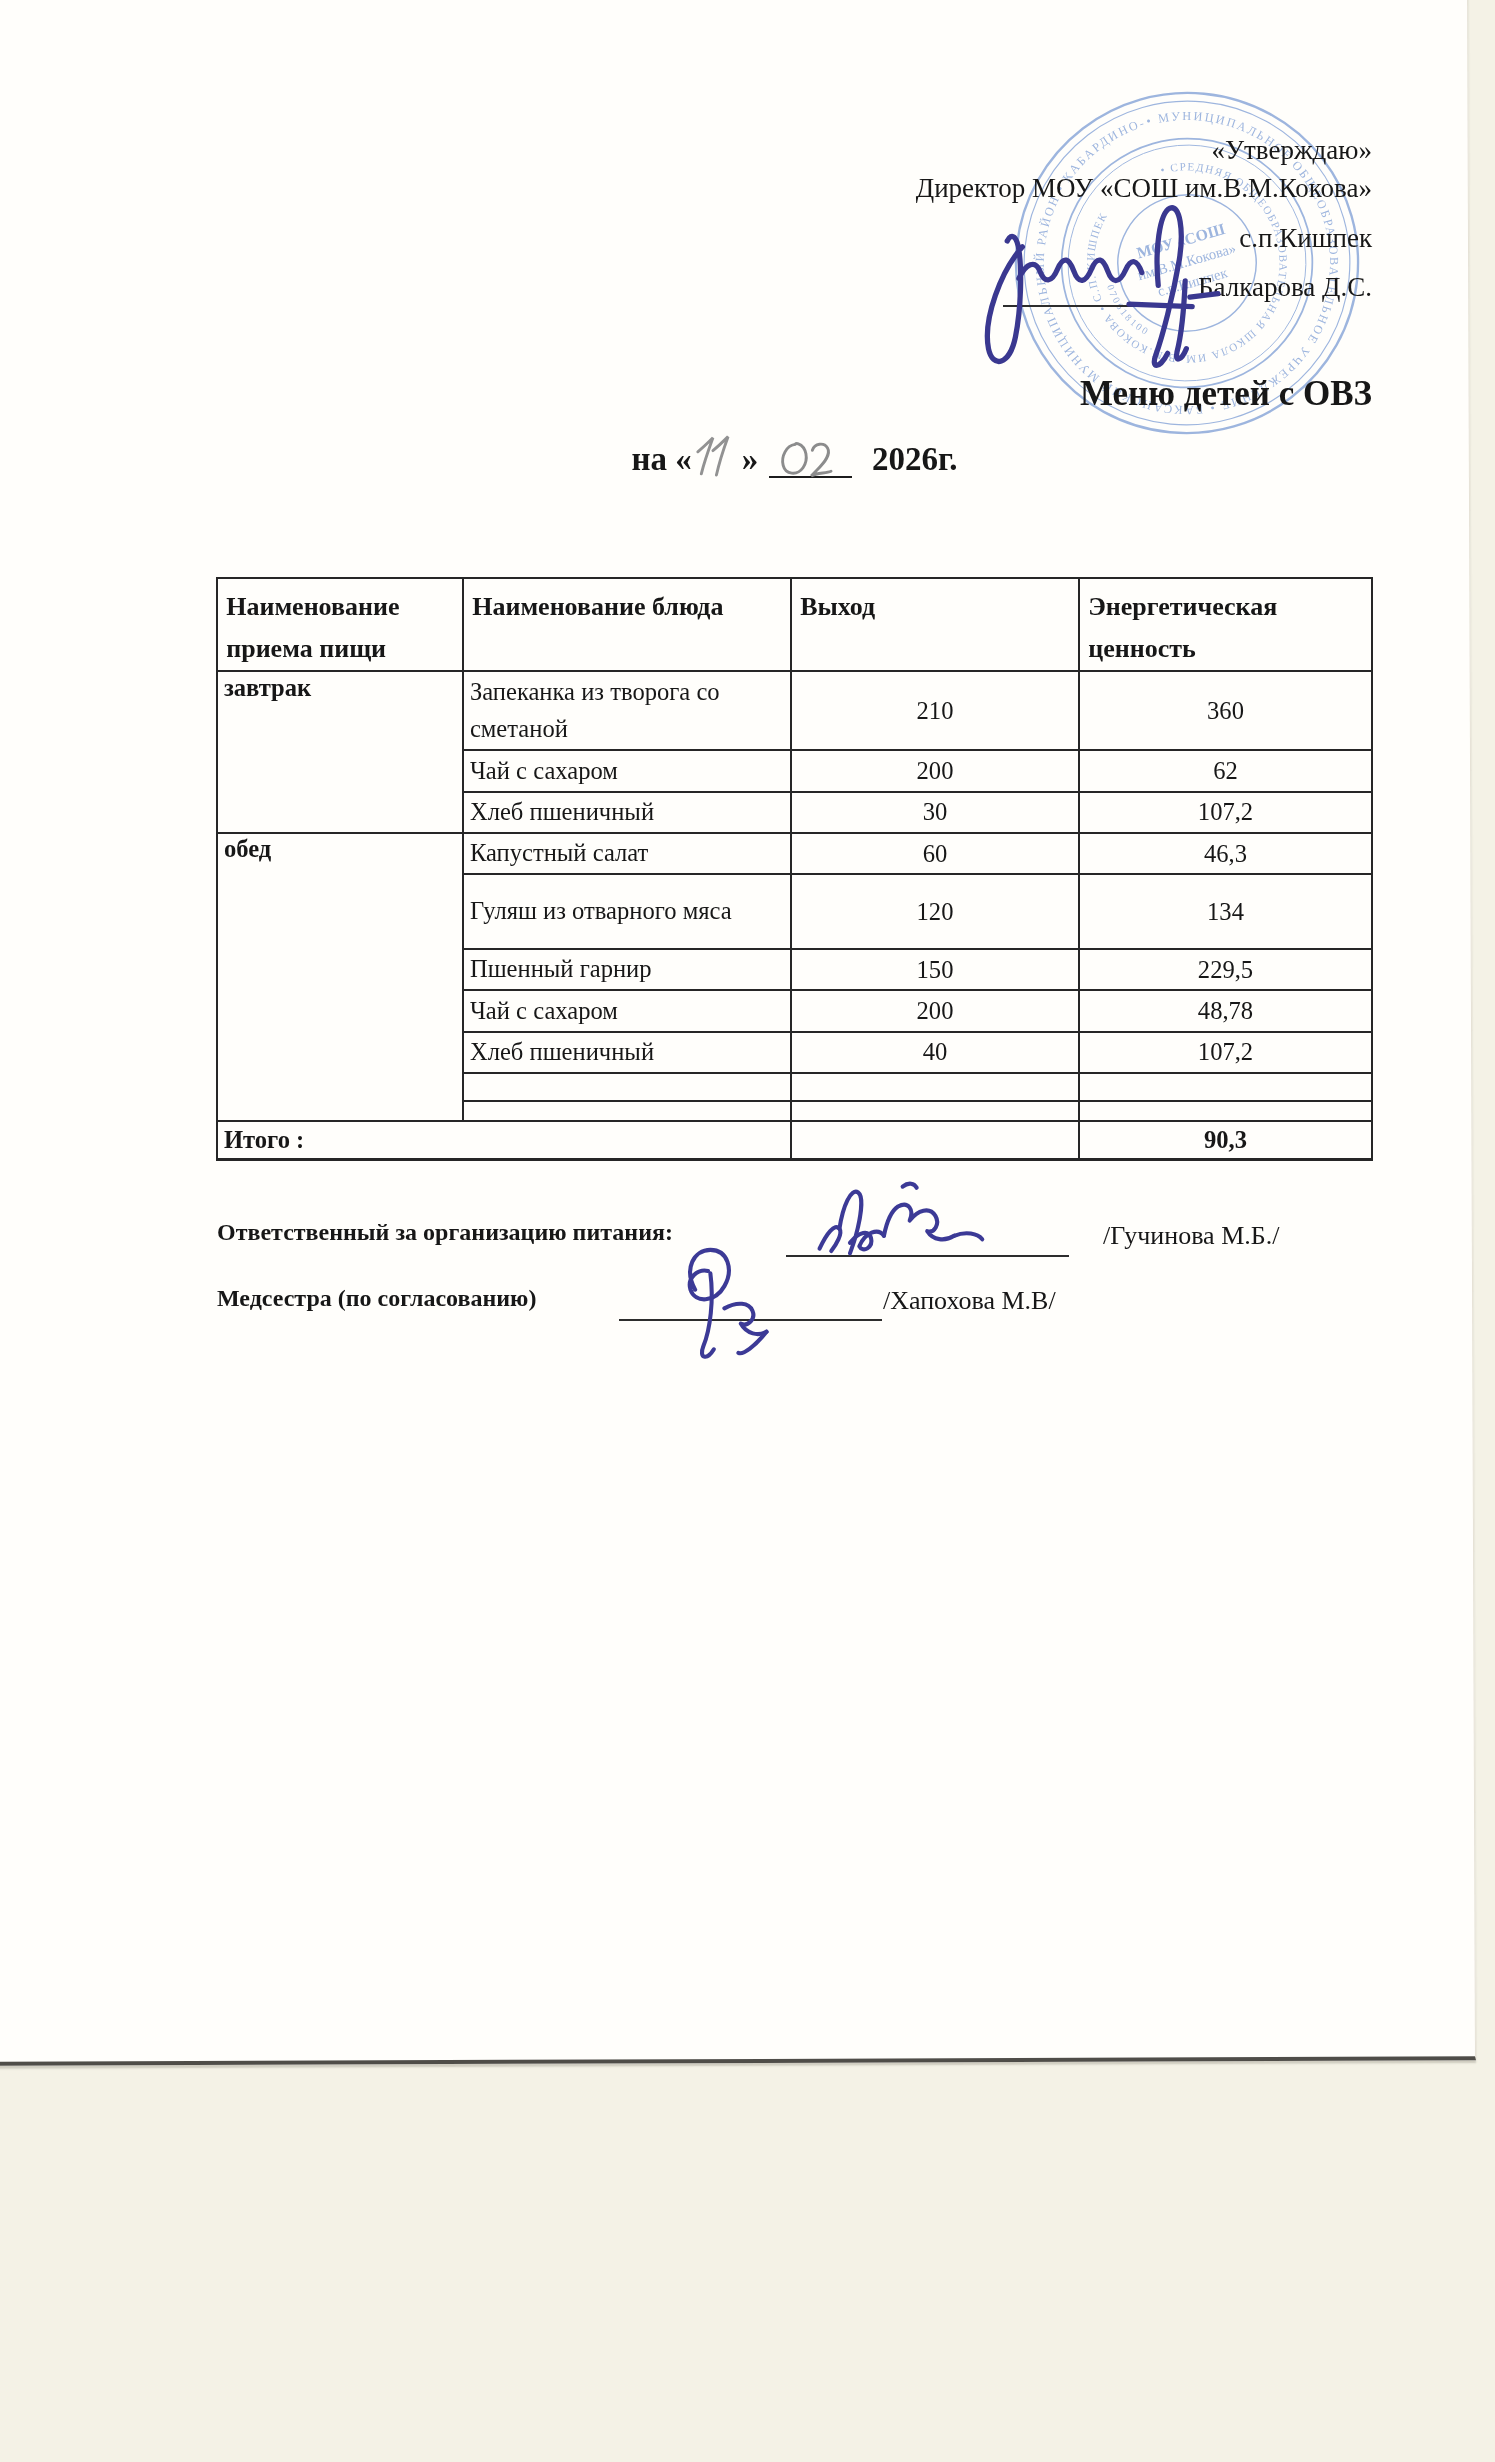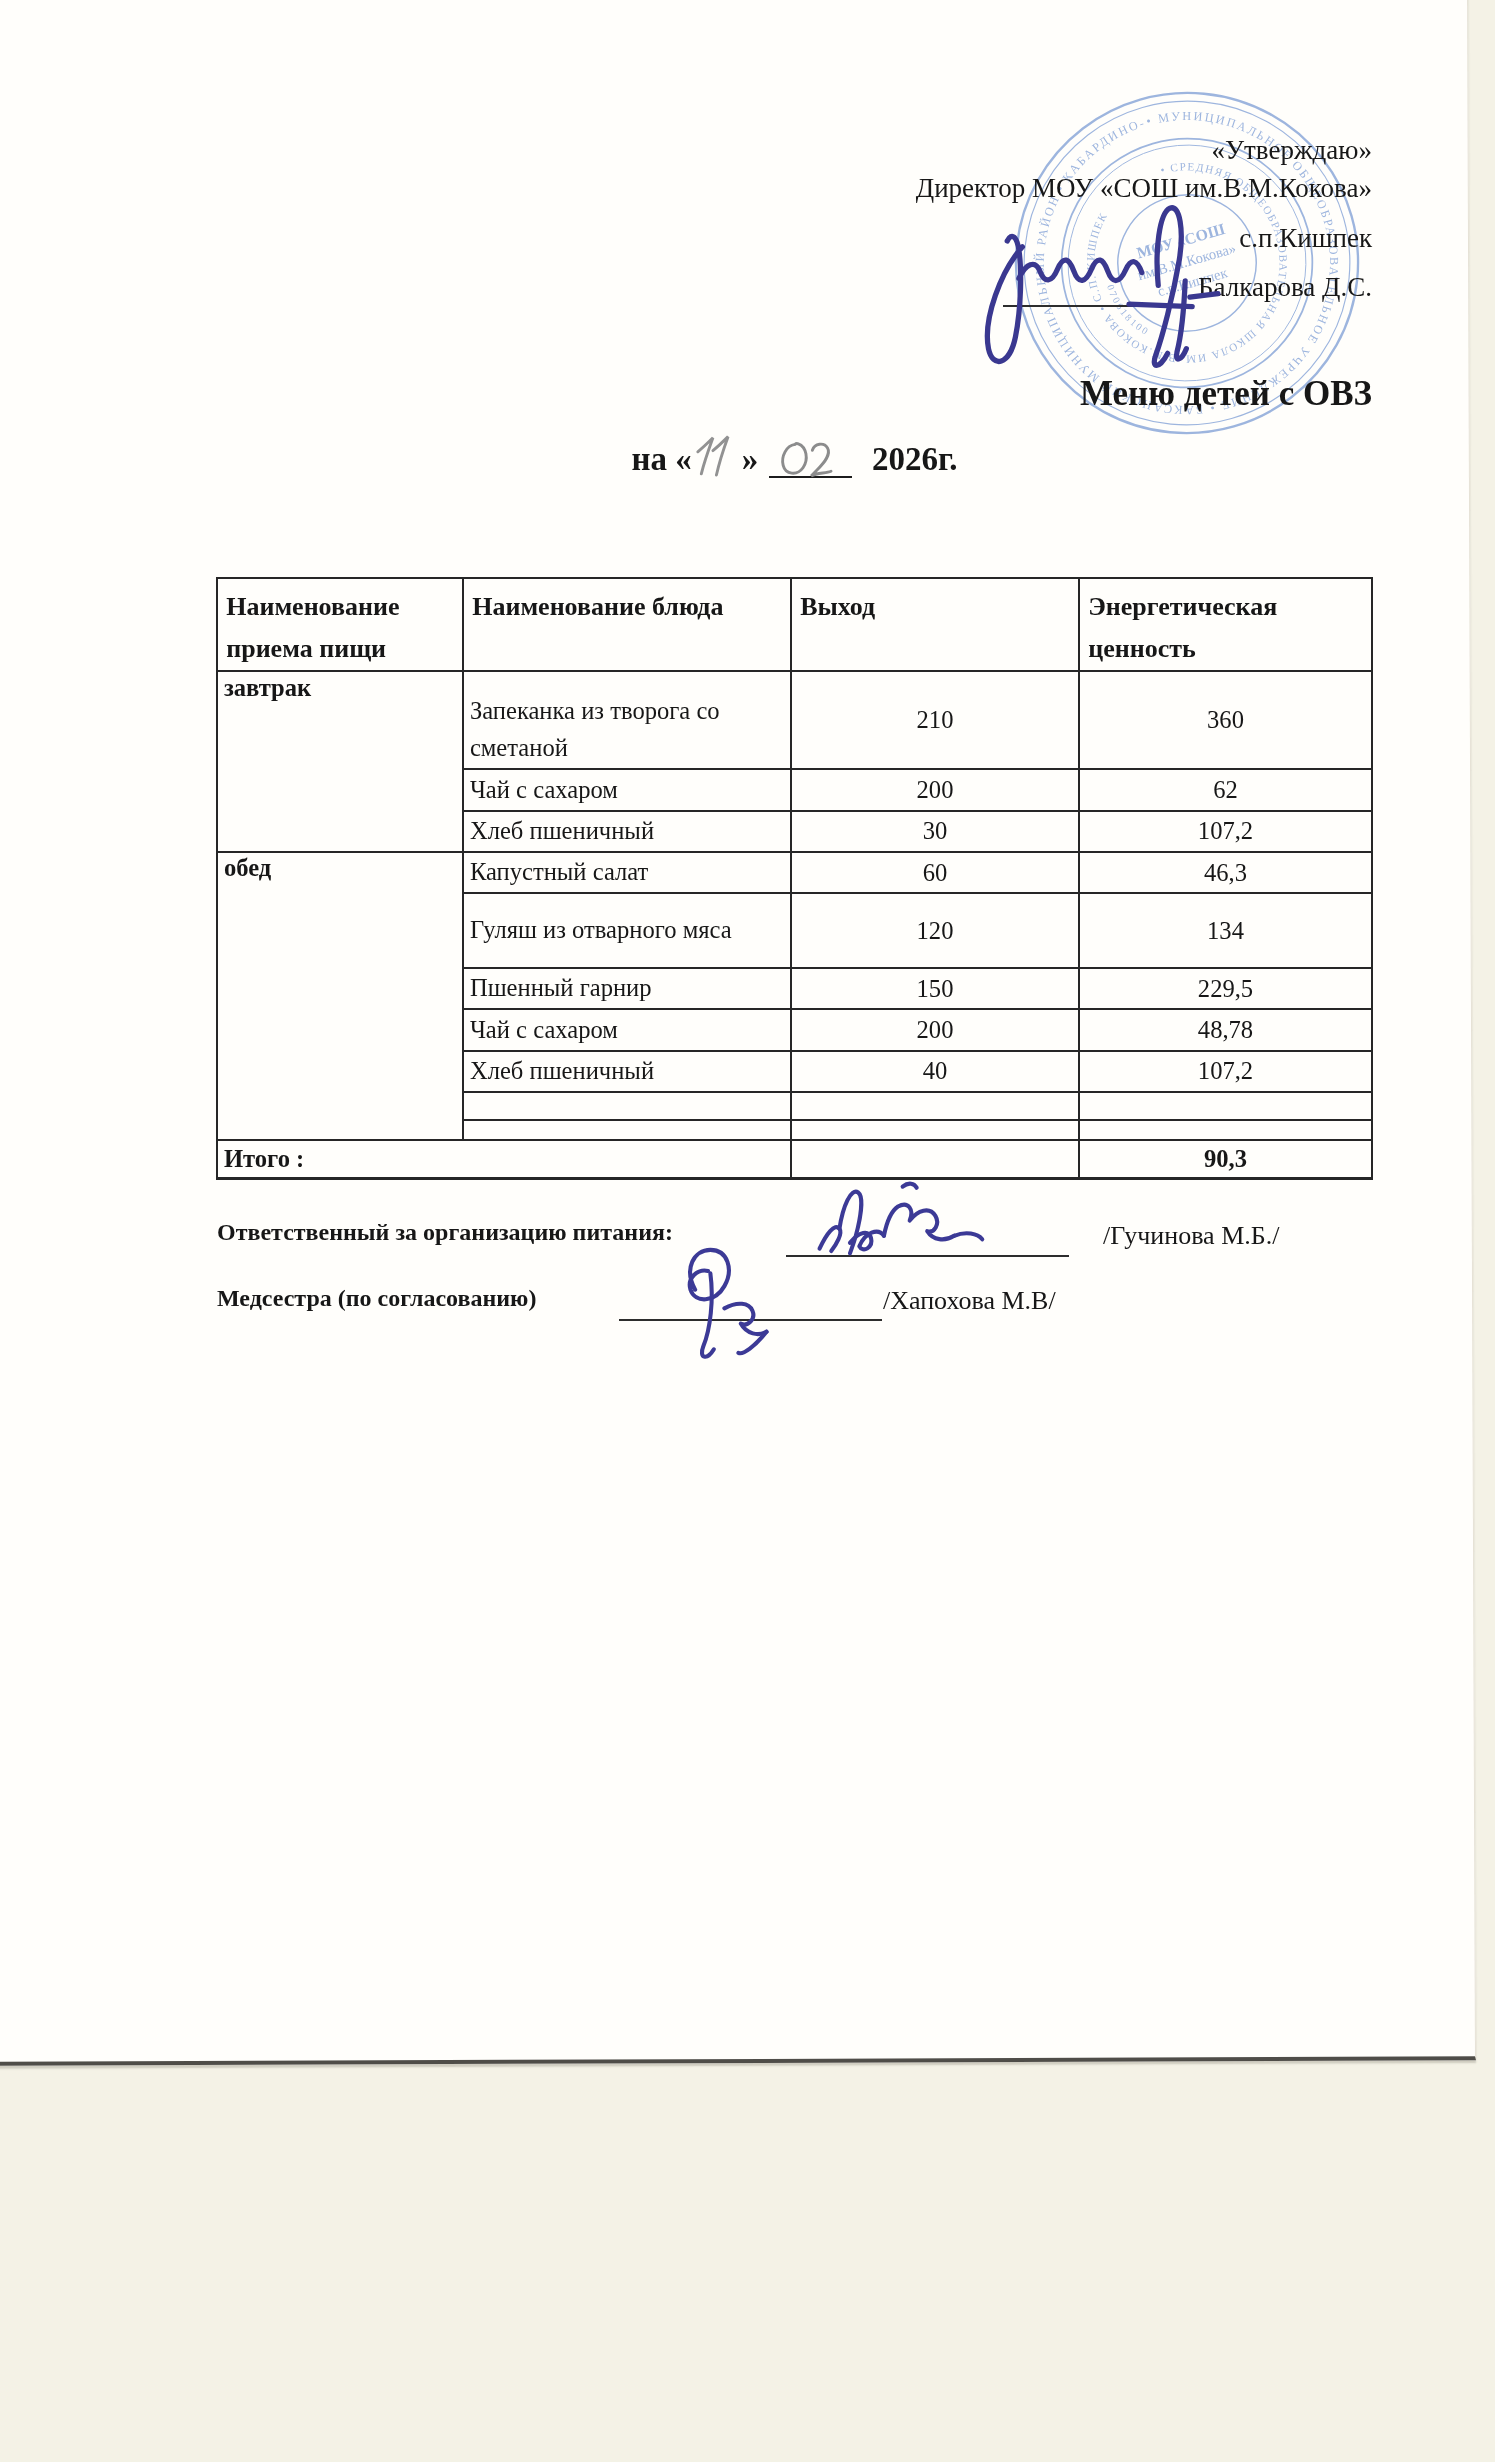--- a/index.html
+++ b/index.html
@@ -124,21 +124,21 @@
     padding-left:8.2px;
     text-align:left;
   }
   td.dish{
     text-align:left;
     vertical-align:middle;
     padding-left:8.2px;
     padding-right:39px;
     line-height:1.5;
   }
-  td.dish.vtop{vertical-align:top; padding-top:21px;}
+  td.dish.vtop{vertical-align:top; padding-top:2px;}
   td.num{text-align:center; vertical-align:middle;margin-top:40px;}
   tr.lunch-start td{border-top-width:2.9px;}
   tr.total td{border-top-width:2.9px; border-bottom-width:3.5px;}
   td.total-cell{
     font-weight:bold;
     font-size:26px;
     padding-left:254px;
     vertical-align:middle;
     text-align:left;
   }

